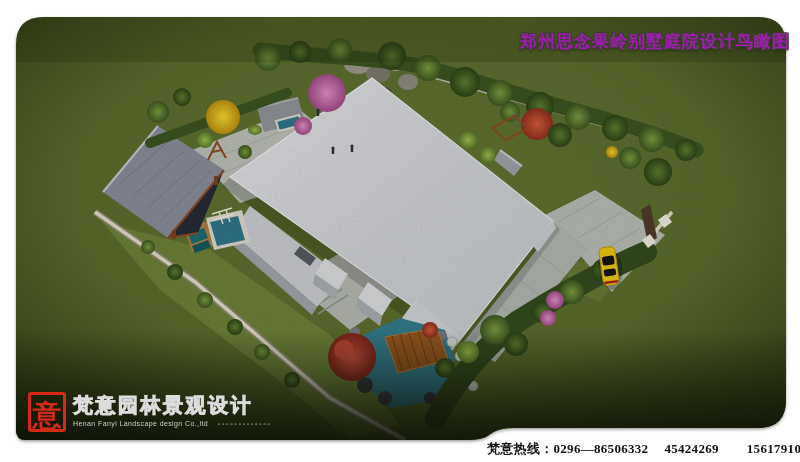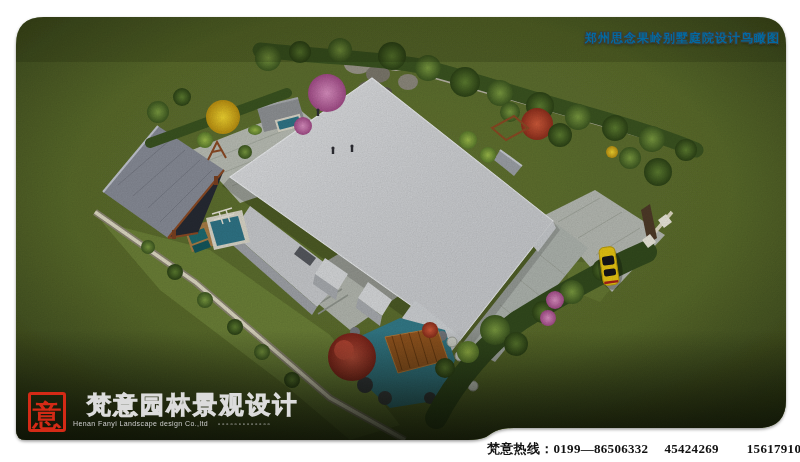--- a/index.html
+++ b/index.html
@@ -2,41 +2,40 @@
 <html><head>
 <meta charset="utf-8">
 <style>
   html,body{margin:0;padding:0;background:#ffffff;}
   #canvas{position:relative;width:800px;height:462px;background:#ffffff;overflow:hidden;
           font-family:"Liberation Sans",sans-serif;}
   #scene-svg{position:absolute;left:0;top:0;}
   
   .render-title{
     position:absolute;left:520px;top:30px;width:260px;height:24px;
-    text-align:right;font-size:12px;font-weight:bold;letter-spacing:1px;
-    color:#0369a1;
+    text-align:right;font-size:17px;font-weight:bold;letter-spacing:1px;
+    color:#a21caf;
     text-shadow:-1px -1px 0 #3d3f35, 1px -1px 0 #3d3f35, -1px 1px 0 #3d3f35,
                  1px 1px 0 #3d3f35, 0 2px 3px rgba(0,0,0,.45);
     white-space:nowrap;
   }
   
   .logo{position:absolute;left:28px;top:392px;display:flex;align-items:flex-start;}
   .seal{
     width:38px;height:40px;border:3px solid #d42a16;border-radius:3px;
     color:#d42a16;font-size:29px;font-weight:bold;line-height:40px;text-align:center;
     box-sizing:border-box;background:rgba(0,0,0,.08);
   }
   .logo-text{margin-left:7px;}
   .company-cn{
-    font-size:24px;font-weight:bold;letter-spacing:2.5px;line-height:26px;
+    font-size:20px;font-weight:bold;letter-spacing:2.5px;line-height:26px;
     color:rgba(226,226,226,0.18);
     -webkit-text-stroke:1px #dcdcdc;
     text-shadow:0 0 1px rgba(200,200,200,.6);
     white-space:nowrap;
-    margin-left:14px;
   }
   .company-en{font-size:7px;color:#cfcfcf;letter-spacing:.4px;margin-top:2px;white-space:nowrap;}
   .logo-dots{font-size:6px;color:#cfcfcf;margin-left:10px;letter-spacing:2px;}
   
   .hotline{
     position:absolute;left:487px;top:440px;width:300px;
     font-family:"Liberation Serif",serif;font-size:13px;font-weight:bold;color:#121212;
     white-space:nowrap;letter-spacing:.3px;
   }
   .hotline .p1{margin-right:16px;}
@@ -327,16 +326,16 @@
     <div class="seal">意</div>
     <div class="logo-text">
       <div class="company-cn">梵意园林景观设计</div>
       <div class="company-en">
         <span>Henan Fanyi Landscape design Co.,ltd</span><span class="logo-dots">▫▫▫▫▫▫▫▫▫▫▫▫▫</span>
       </div>
     </div>
   </div>
 
   <div class="hotline">
-    <span>梵意热线：</span><span class="p1">0199—86506332</span><span class="p2">45424269</span><span>15617910900（孙）</span>
+    <span>梵意热线：</span><span class="p1">0296—86506332</span><span class="p2">45424269</span><span>15617910900（孙）</span>
   </div>
 
 </div>
 
 </body></html>

